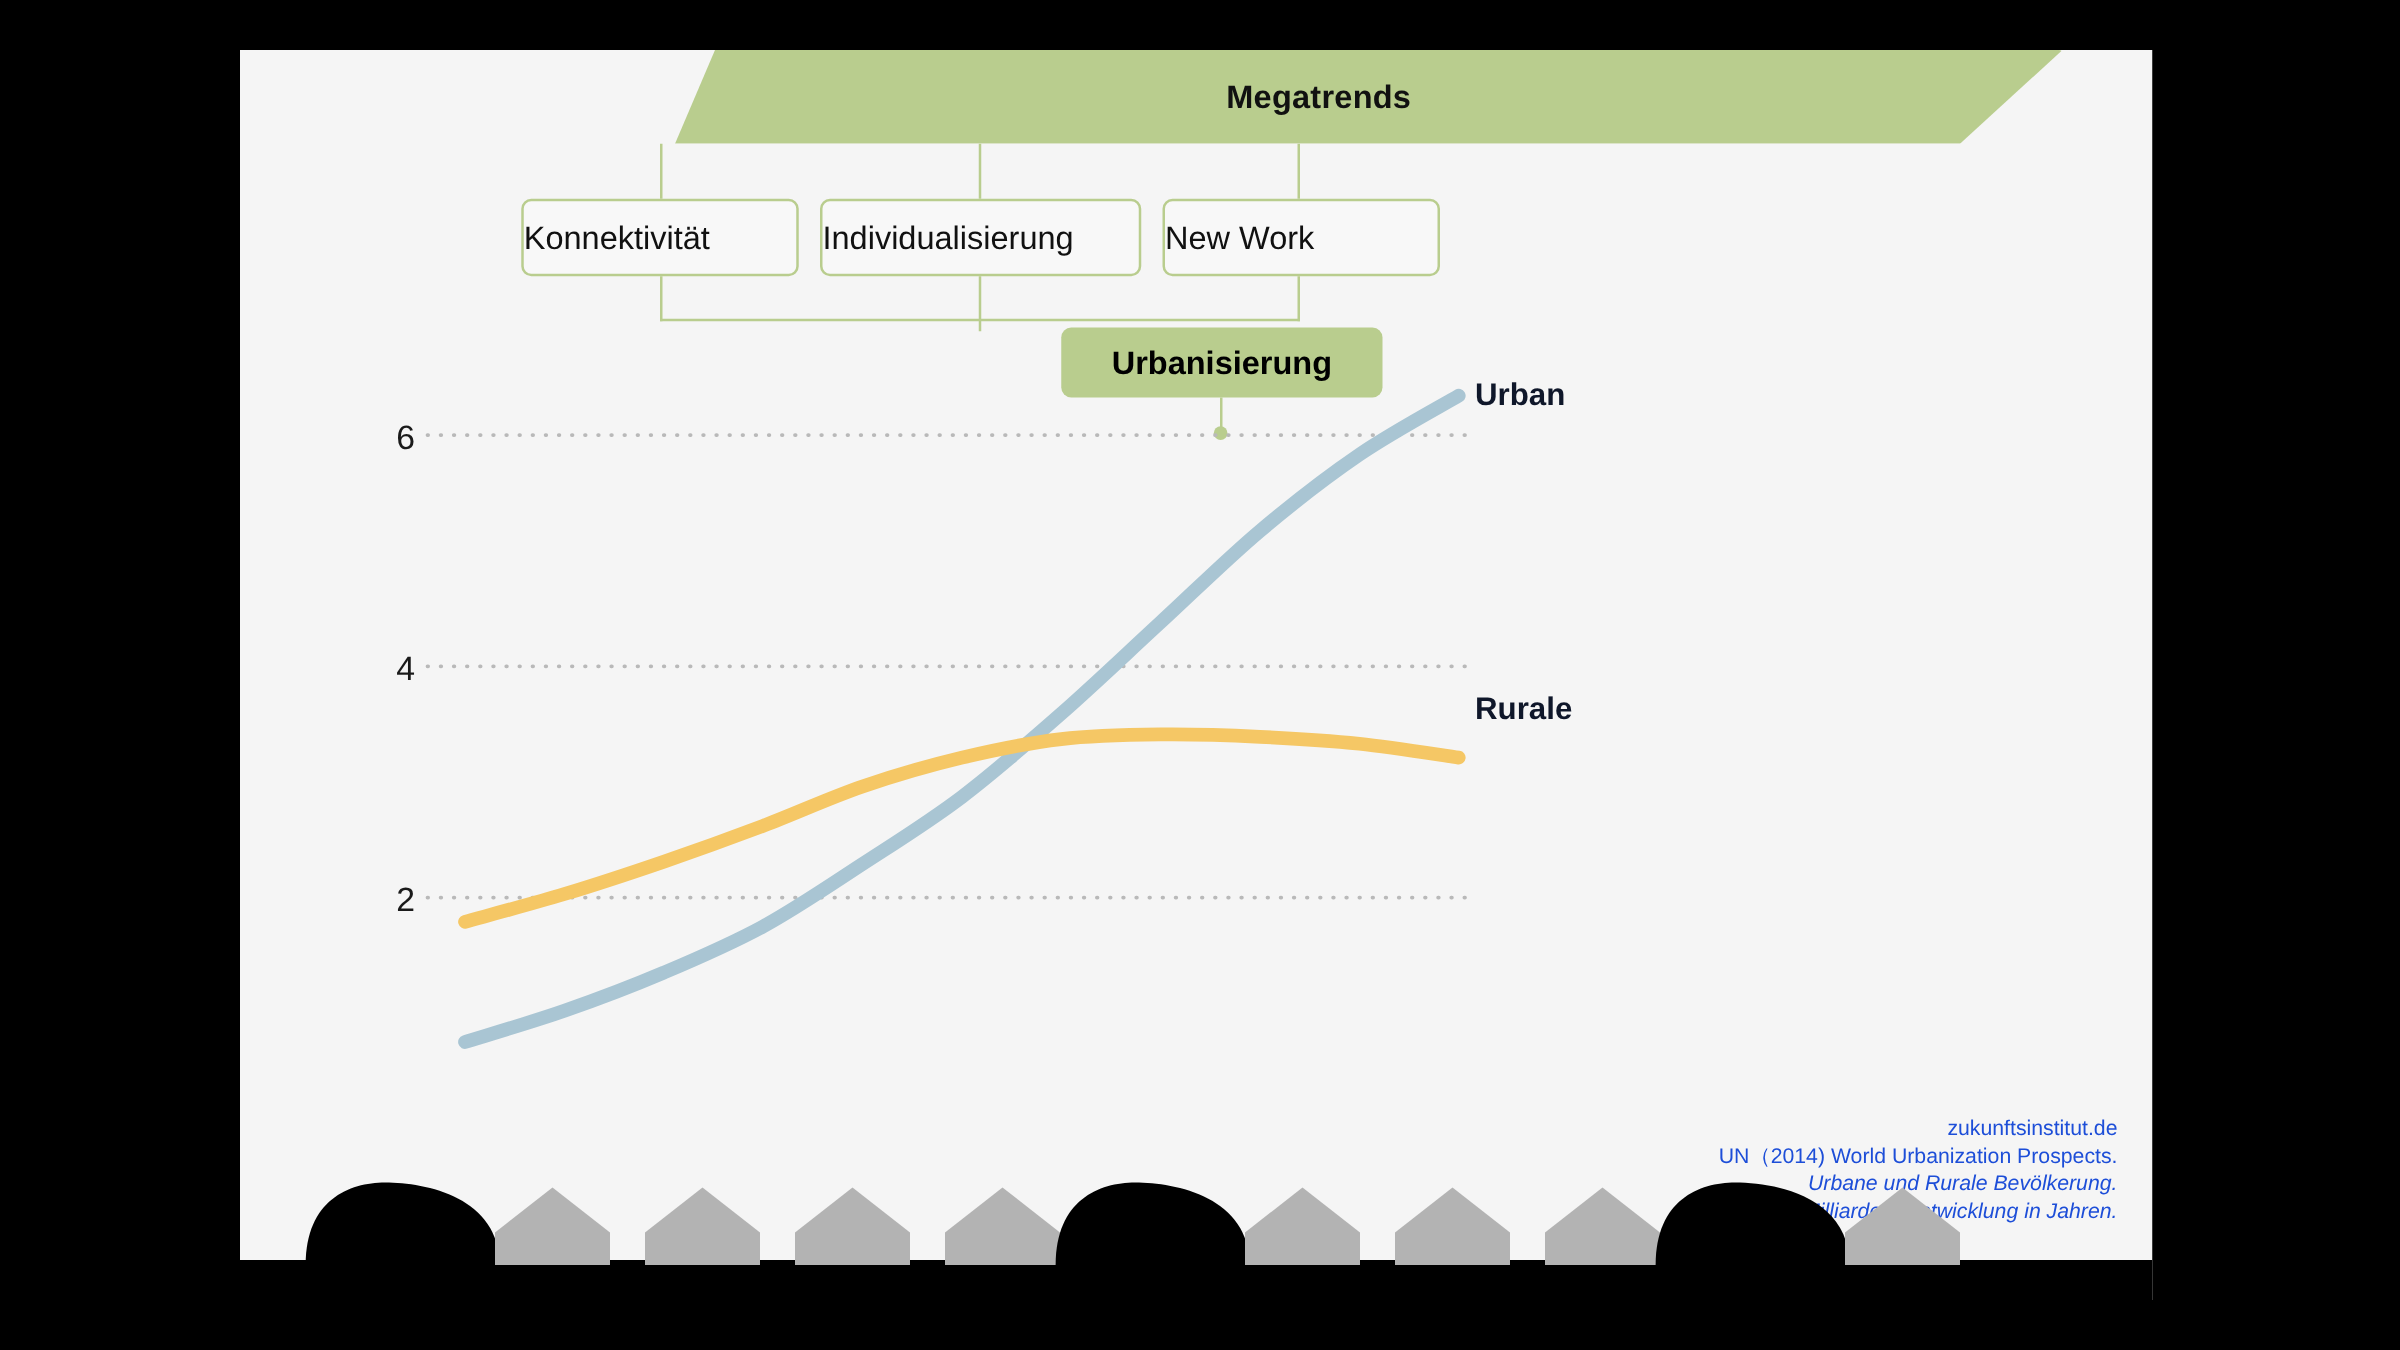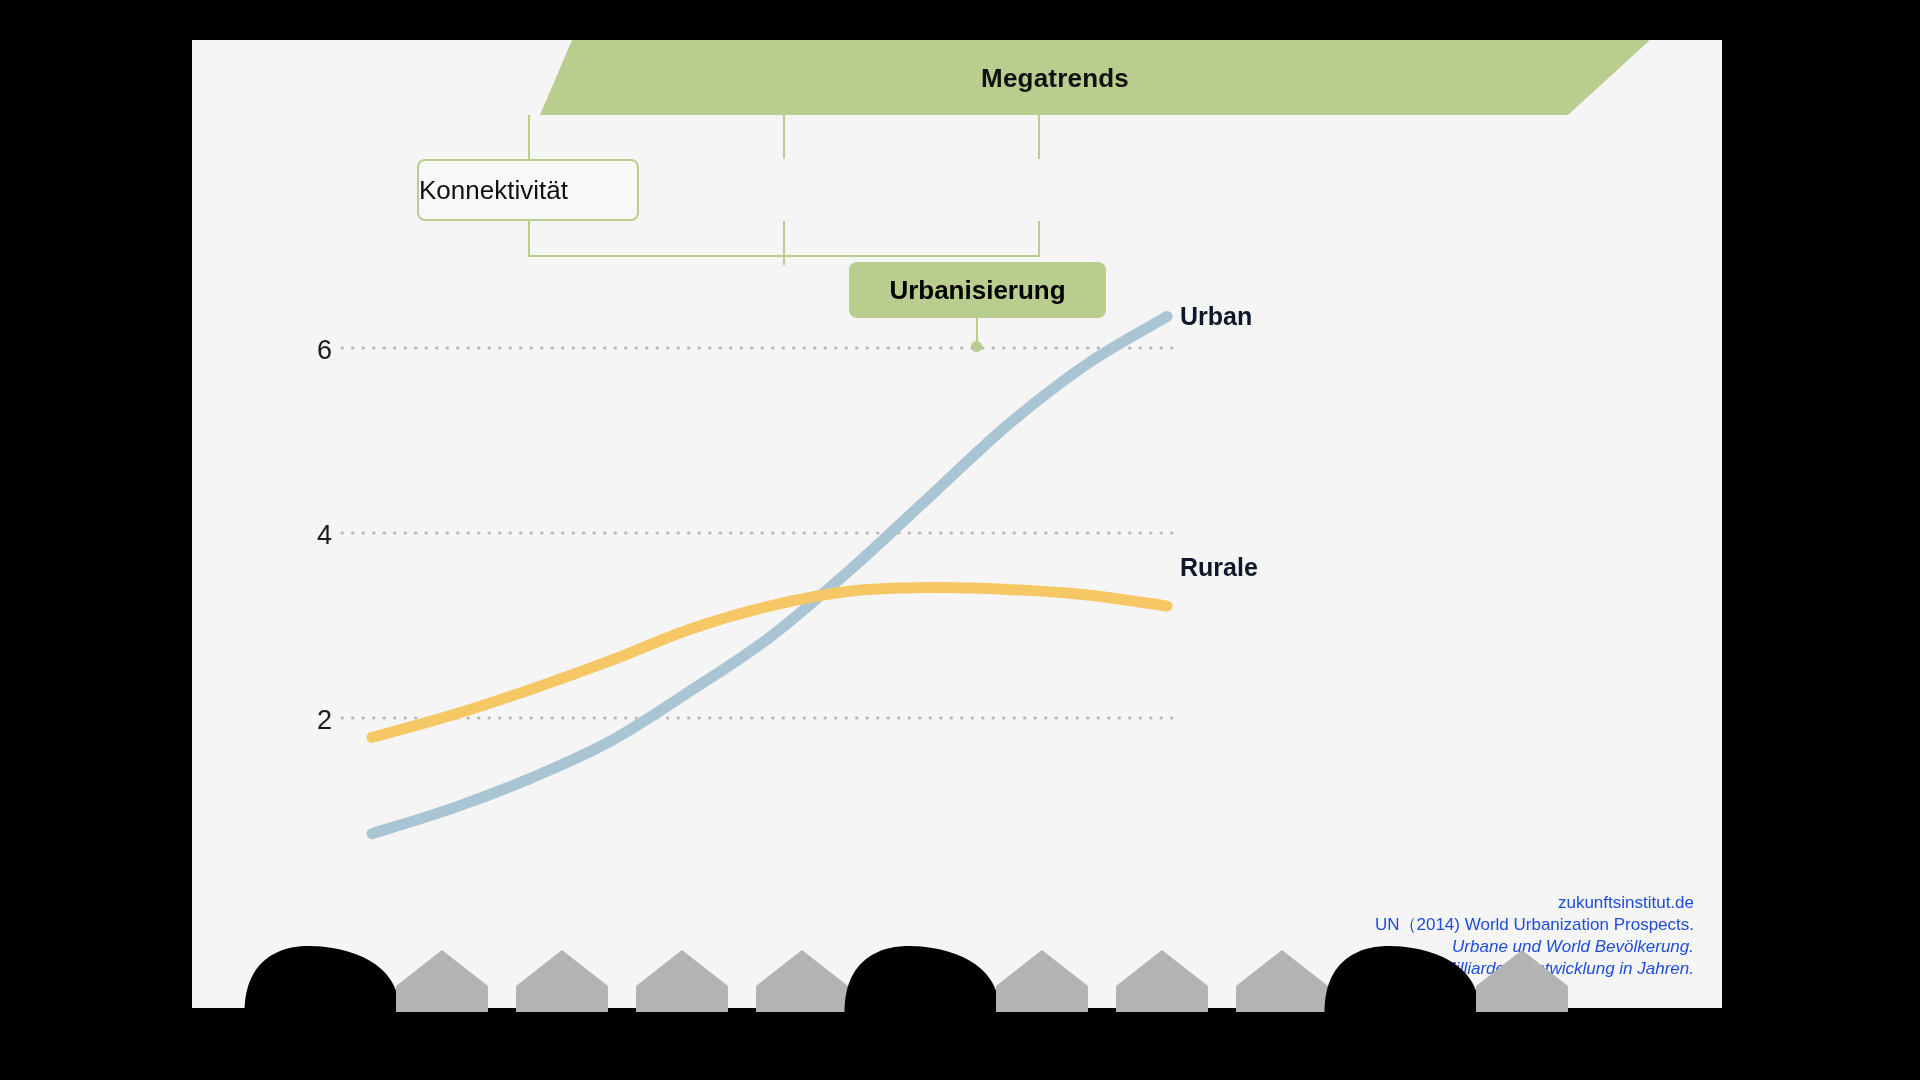--- a/index.html
+++ b/index.html
@@ -87,20 +87,26 @@
       <div class="mt-label">Megatrends</div>
     </div>
 
     <div class="ln ln-v" style="left:336px;top:75px;height:44px;"></div>
     <div class="ln ln-v" style="left:591px;top:75px;height:44px;"></div>
     <div class="ln ln-v" style="left:846px;top:75px;height:44px;"></div>
 
     <div class="tbox" style="left:225px;top:119px;width:222px;">
       <span>Konnektivität</span>
     </div>
+    <div class="tbox" style="left:464px;top:119px;width:257px;">
+      <span>Individualisierung</span>
+    </div>
+    <div class="tbox" style="left:738px;top:119px;width:222px;">
+      <span>New Work</span>
+    </div>
 
     <div class="ln ln-v" style="left:336px;top:181px;height:36px;"></div>
     <div class="ln ln-v" style="left:591px;top:181px;height:44px;"></div>
     <div class="ln ln-v" style="left:846px;top:181px;height:36px;"></div>
 
     <div class="ln ln-h" style="left:336px;top:215px;width:512px;"></div>
 
     <div class="urb-box">
       <span>Urbanisierung</span>
     </div>
@@ -120,21 +126,21 @@
       <div class="ytick" id="ytick-1" style="left:100px;top:480px;">4</div>
       <div class="ytick" id="ytick-2" style="left:100px;top:665px;">2</div>
 
       <div class="series-label" style="left:988px;top:262px;">Urban</div>
       <div class="series-label" style="left:988px;top:513px;">Rurale</div>
     </div>
 
     <div class="credit">
       <div>zukunftsinstitut.de</div>
       <div>UN（2014) World Urbanization Prospects.</div>
-      <div class="it">Urbane und World Bevölkerung.</div>
+      <div class="it">Urbane und Rurale Bevölkerung.</div>
       <div class="it">Weltweit, in Milliarden, Entwicklung in Jahren.</div>
     </div>
 
     <svg class="houses" id="houses-svg" viewBox="0 0 1530 120" preserveAspectRatio="none">
         <rect x="0" y="88" width="1530" height="32" fill="#000000"></rect>
         <path d="M 52.5 92 C 52.5 40, 87.375 26, 116.05 26
                C 149.375 26, 207.5 38, 207.5 92 Z" fill="#000000"></path>
         <path d="M 204 92 L 204 65.96000000000001 L 250 30 L 296 65.96000000000001 L 296 92 Z" fill="#b3b3b3"></path>
         <path d="M 324 92 L 324 65.96000000000001 L 370 30 L 416 65.96000000000001 L 416 92 Z" fill="#b3b3b3"></path>
         <path d="M 444 92 L 444 65.96000000000001 L 490 30 L 536 65.96000000000001 L 536 92 Z" fill="#b3b3b3"></path>

